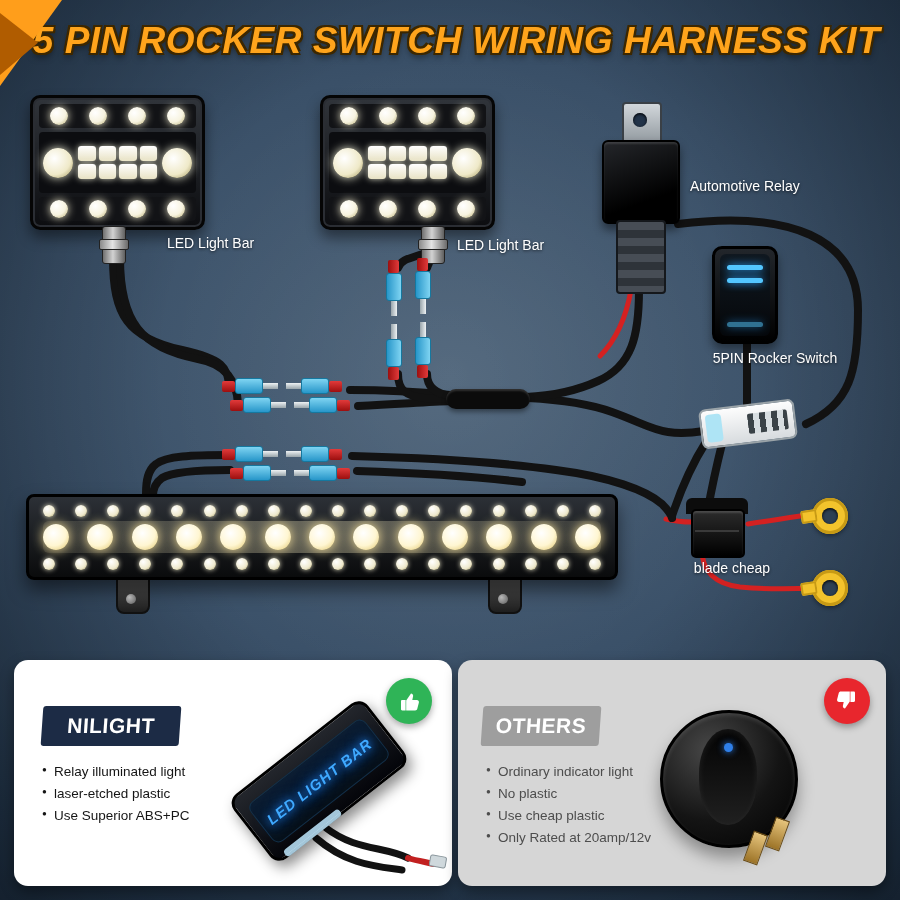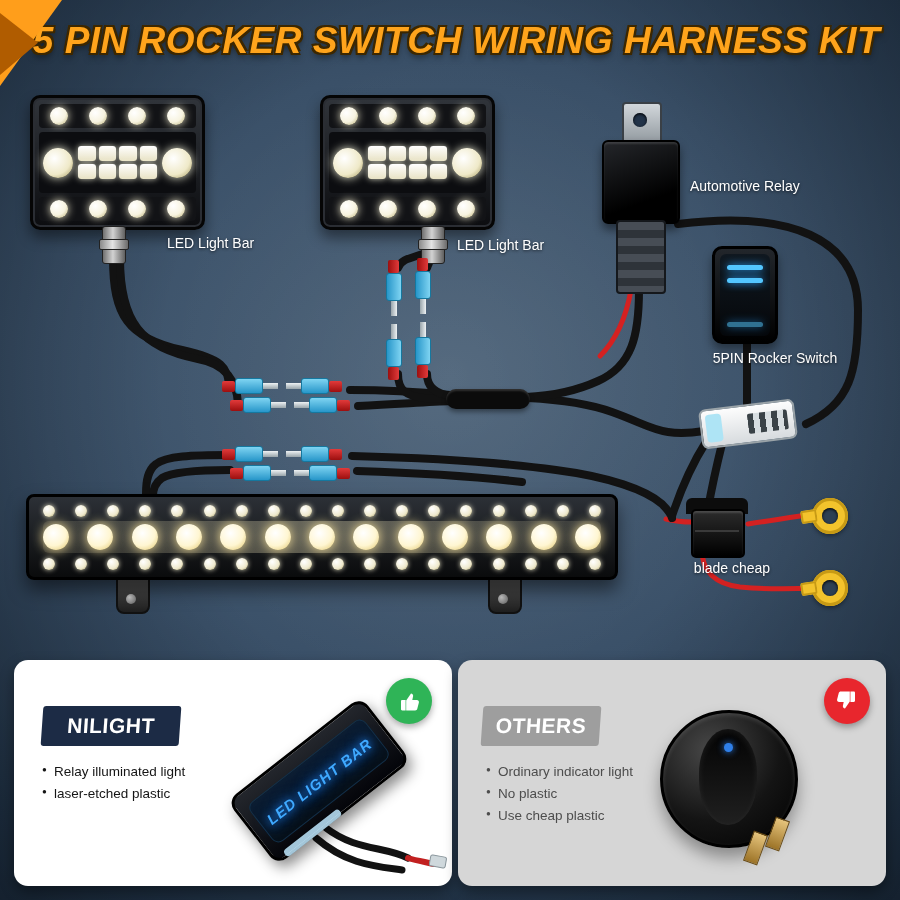--- a/index.html
+++ b/index.html
@@ -404,20 +404,21 @@
   </div>
   <div class="lbl" style="left:672px;top:560px;width:120px;text-align:center">blade cheap</div>
   <div class="ring" style="left:812px;top:498px"></div>
   <div class="ring" style="left:812px;top:570px"></div>
 
   <div class="panel panel-left">
     <div class="badge badge-nilight">NILIGHT</div>
     <ul class="blist">
       <li>Relay illuminated light</li>
       <li>laser-etched plastic</li>
+      <li>Use Superior ABS+PC</li>
     </ul>
     <div class="nl-switch">
       <svg width="246" height="182" viewBox="0 0 246 182">
         <path d="M120,132 C150,155 178,150 202,162" fill="none" stroke="#121212" stroke-width="7" stroke-linecap="round"></path>
         <path d="M110,142 C140,168 168,170 196,174" fill="none" stroke="#121212" stroke-width="7" stroke-linecap="round"></path>
         <path d="M202,162 C212,165 220,166 228,168" fill="none" stroke="#c22020" stroke-width="6" stroke-linecap="round"></path>
         <rect x="224" y="160" width="16" height="11" rx="2" fill="#cfd8dc" stroke="#8a969c" transform="rotate(10 232 165)"></rect>
       </svg>
       <div class="nl-body">
         <div class="nl-face">
@@ -431,20 +432,21 @@
       </svg>
     </div>
   </div>
 
   <div class="panel panel-right">
     <div class="badge badge-others">OTHERS</div>
     <ul class="blist blist-gray">
       <li>Ordinary indicator light</li>
       <li>No plastic</li>
       <li>Use cheap plastic</li>
+      <li>Only Rated at 20amp/12v</li>
     </ul>
     <div class="rd-switch">
       <div class="rd-body"></div>
       <div class="rd-rocker"></div>
       <div class="rd-dot"></div>
       <div class="rd-t" style="left:88px;top:122px"></div>
       <div class="rd-t" style="left:110px;top:108px"></div>
     </div>
     <div class="verdict verdict-bad">
       <svg width="24" height="24" viewBox="0 0 24 24">

